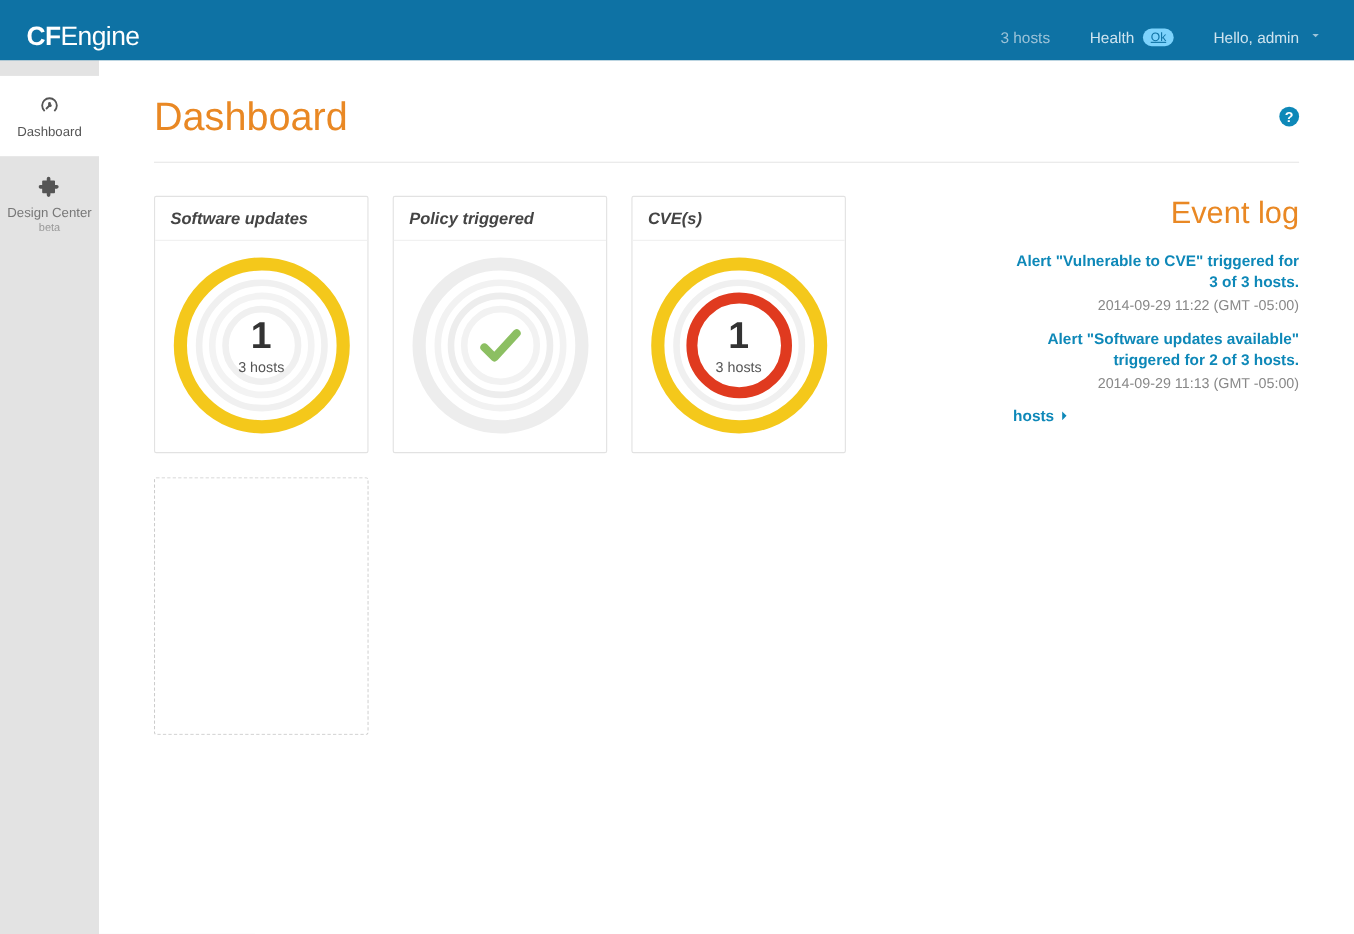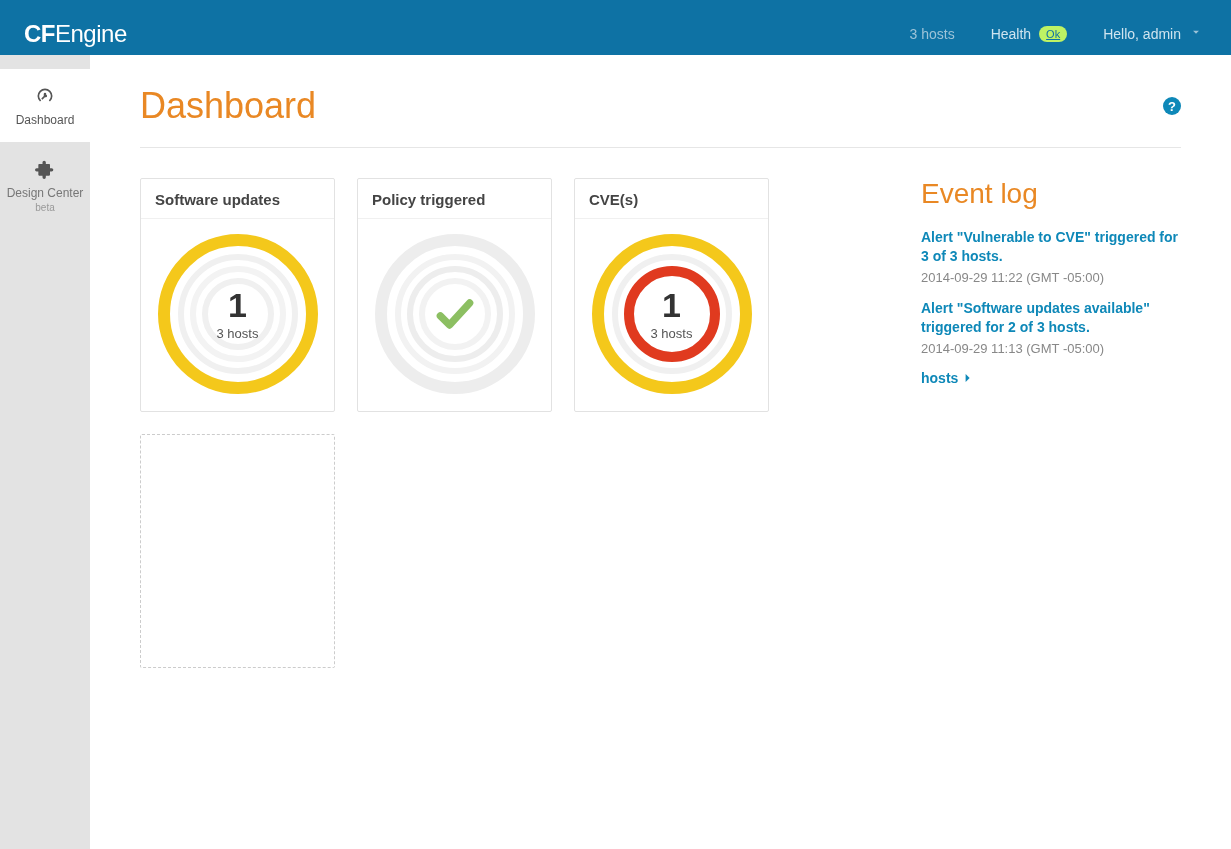--- a/index.html
+++ b/index.html
@@ -32,21 +32,21 @@
     color: #cfe4ef;
     font-size: 14px;
     margin-left: 36px;
     display: flex;
     align-items: center;
     gap: 8px;
     cursor: pointer;
   }
   .header-item.dim { color: #9cc3d8; cursor: default; }
   .pill {
-    background: #bef264;
+    background: #7dd3fc;
     color: #0e72a4;
     border-radius: 10px;
     font-size: 11px;
     padding: 2px 7px;
     font-weight: 500;
     text-decoration: underline;
   }
   .chevron svg { width: 14px; height: 14px; }
   .shell {
     display: flex;
@@ -111,20 +111,21 @@
     border-radius: 2px;
     background: #fff;
     cursor: pointer;
   }
   .card-title {
     font-size: 15px;
     font-weight: 600;
     color: #444;
     padding: 12px 14px 10px 14px;
     border-bottom: 1px solid #f0f0f0;
+    font-style: italic;
   }
   .card-body {
     height: 190px;
     display: flex;
     align-items: center;
     justify-content: center;
   }
   .gauge { position: relative; width: 160px; height: 160px; }
   .ring { position:absolute; inset:0; border-radius:50%; border-style:solid; }
   .big-num {
@@ -134,21 +135,21 @@
   }
   .big-num .n { font-size: 34px; font-weight: 700; line-height:1; }
   .big-num .sub { font-size: 13px; color:#555; margin-top:4px; }
   .check-gauge svg { width: 44px; height: 44px; }
   .add-card {
     width: 195px; height: 234px;
     border: 1px dashed #ccc;
     border-radius: 2px;
     cursor: pointer;
   }
-  .eventlog { width: 260px; flex-shrink:0; }
+  .eventlog { width: 260px; flex-shrink:0;text-align:right; }
   .eventlog h2 {
     font-size: 28px; font-weight: 400; color: #e98824; margin-bottom: 18px;
   }
   .evt { margin-bottom: 14px; }
   .evt-title { color:#0e88b8; font-weight:600; font-size:14px; line-height:1.35; cursor:pointer; }
   .evt-time { color:#888; font-size:13px; margin-top:4px; }
   .more-link { color:#0e88b8; font-weight:600; font-size:14px; display:flex; align-items:center; gap:6px; cursor:pointer; margin-top:6px;}
   .more-link svg { width:8px; height:10px; }
 </style>
 </head>

